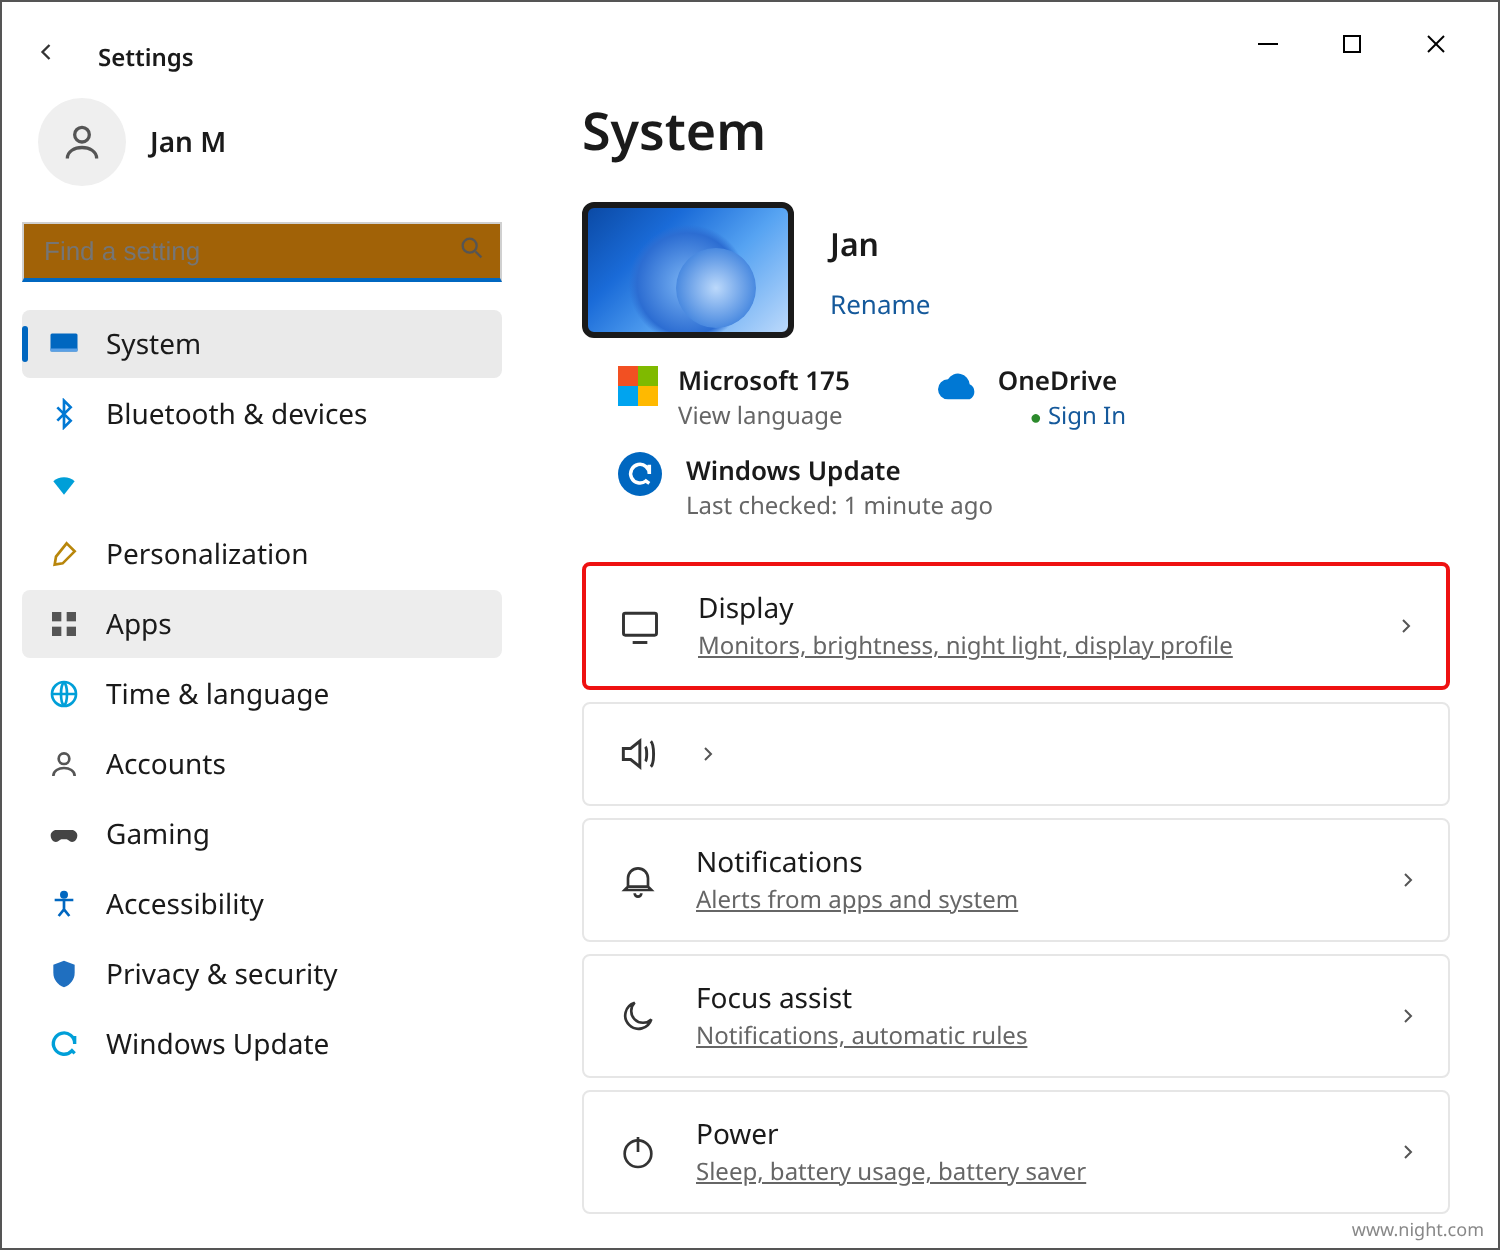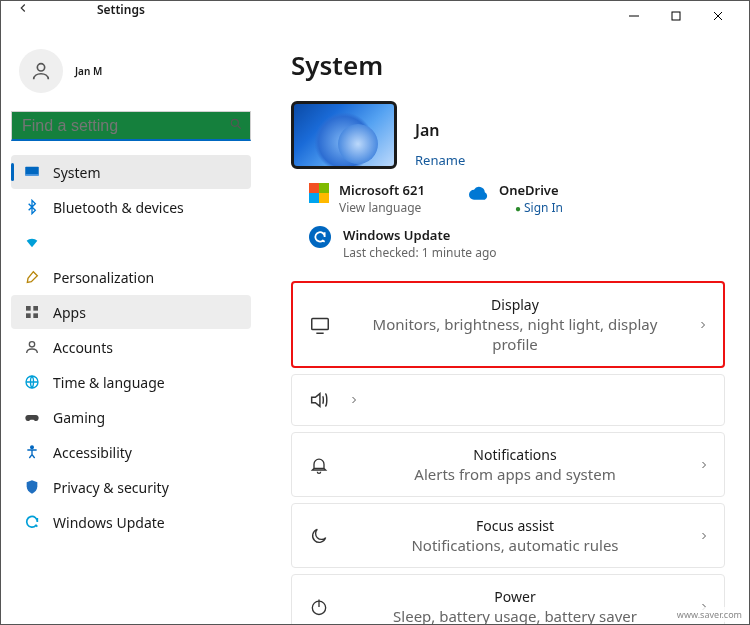--- a/index.html
+++ b/index.html
@@ -10,24 +10,23 @@
     height: 625px;
     overflow: hidden;
     position: relative;
     border: 1px solid #555;
     color: #1a1a1a;
   }
   
   .titlebar {
     height: 36px;
     display: flex;
-    align-items: flex-start;
+    align-items: flex-end;
     padding: 0 10px;
     font-size: 12px;
-    gap: 48px;
   }
   .titlebar .back { width: 24px; text-align: center; cursor: pointer; }
   .titlebar .title { margin-left: 14px; font-weight: 600; font-size: 12px; }
   .winctrl {
     margin-left: auto;
     display: flex;
     gap: 0;
   }
   .winctrl div {
     width: 42px; height: 30px;
@@ -43,32 +42,32 @@
   }
   .usercard {
     display: flex; align-items: center; gap: 12px;
     margin-bottom: 18px; margin-top: 4px; margin-left: 8px;
   }
   .usercard .avatar {
     width: 44px; height: 44px; border-radius: 50%;
     background: #efefef; display: flex; align-items: center; justify-content: center;
     color: #555;
   }
-  .usercard .uname { font-size: 10px; font-weight: 600; }
+  .usercard .uname { font-size: 14px; font-weight: 600; }
   .searchwrap {
     position: relative;
     margin-bottom: 14px;
   }
   .searchwrap input {
     width: 100%; height: 30px;
     padding: 4px 30px 4px 10px;
     border: 1px solid #d0d0d0;
     border-bottom: 2px solid #0067c0;
-    background: #15803d;
-    font-size: 16px; outline: none;
+    background: #a16207;
+    font-size: 13px; outline: none;
   }
   .searchwrap .sicon {
     position: absolute; right: 8px; top: 6px; color: #555; font-size: 13px;
   }
   .navlist { display: flex; flex-direction: column; gap: 1px; }
   .navitem {
     display: flex; align-items: center; gap: 12px;
     height: 34px; padding: 0 10px 0 12px;
     border-radius: 4px; font-size: 14px;
     cursor: pointer; position: relative;
@@ -81,21 +80,21 @@
   }
   .navitem .nicon { width: 18px; height: 18px; display: flex; align-items: center; justify-content: center; }
   
   .content {
     flex: 1;
     padding: 10px 24px 8px 30px;
     overflow-y: auto;
   }
   .content h1 { font-size: 26px; font-weight: 600; margin-bottom: 18px; }
   .device {
-    display: flex; gap: 18px; align-items: flex-end; margin-bottom: 12px;
+    display: flex; gap: 18px; align-items: center; margin-bottom: 12px;
   }
   .device .thumb {
     width: 106px; height: 68px; border-radius: 6px; border: 3px solid #1a1a1a;
     background: linear-gradient(135deg,#0b4aa5 0%,#1a6bd8 30%,#56a3f2 60%,#bcd9fb 100%);
     position: relative; overflow: hidden;
   }
   .device .bloom::before, .device .bloom::after {
     content:""; position:absolute; border-radius:50%;
     background: radial-gradient(circle,#7db6f5 0%,#2c6dd2 60%,rgba(0,0,0,0) 70%);
   }
@@ -132,23 +131,23 @@
     display:flex; align-items:center;
     padding: 12px 14px;
     cursor:pointer; gap:16px;
     background:#fff;
   }
   .card.highlight { border:2px solid #e11; }
   .card .cicon {
     width:26px; height:26px; display:flex; align-items:center; justify-content:center;
     color:#333;
   }
-  .card .ctexts { flex:1; display:flex; flex-direction:column;text-align:center; }
+  .card .ctexts { flex:1; display:flex; flex-direction:column; }
   .card .ctitle { font-size:14px; }
-  .card .csub { font-size:15px; color:#666; }
+  .card .csub { font-size:12px; color:#666;text-decoration:underline; }
   .card .chev { color:#555; }
   
   .c-blue { color:#0067c0; }
   .c-cyan { color:#009fd8; }
   .ms-grid {
     display:grid; grid-template-columns:10px 10px; grid-template-rows:10px 10px;
   }
   .ms-grid span:nth-child(1){background:#f25022;}
   .ms-grid span:nth-child(2){background:#7fba00;}
   .ms-grid span:nth-child(3){background:#00a4ef;}
@@ -249,36 +248,36 @@
             <svg width="16" height="16" viewBox="0 0 24 24" fill="#555">
               <rect x="3" y="3" width="7" height="7"></rect>
               <rect x="14" y="3" width="7" height="7"></rect>
               <rect x="3" y="14" width="7" height="7"></rect>
               <rect x="14" y="14" width="7" height="7"></rect>
             </svg>
           </span>
         <span>Apps</span>
       </div>
       <div class="navitem">
+        <span class="nicon c-cyan">
+            <svg width="16" height="16" viewBox="0 0 24 24" fill="none" stroke="#009fd8" stroke-width="2">
+              <circle cx="12" cy="12" r="9"></circle>
+              <path d="M3 12h18M12 3c3 3 3 15 0 18M12 3c-3 3-3 15 0 18"></path>
+            </svg>
+          </span>
+        <span>Time &amp; language</span>
+      </div>
+      <div class="navitem">
         <span class="nicon">
             <svg width="16" height="16" viewBox="0 0 24 24" fill="none" stroke="#555" stroke-width="2">
               <circle cx="12" cy="8" r="4"></circle>
               <path d="M4 21c0-4 4-6 8-6s8 2 8 6"></path>
             </svg>
           </span>
         <span>Accounts</span>
-      </div>
-      <div class="navitem">
-        <span class="nicon c-cyan">
-            <svg width="16" height="16" viewBox="0 0 24 24" fill="none" stroke="#009fd8" stroke-width="2">
-              <circle cx="12" cy="12" r="9"></circle>
-              <path d="M3 12h18M12 3c3 3 3 15 0 18M12 3c-3 3-3 15 0 18"></path>
-            </svg>
-          </span>
-        <span>Time &amp; language</span>
       </div>
       <div class="navitem">
         <span class="nicon">
             <svg width="16" height="16" viewBox="0 0 24 24" fill="#444">
               <path d="M6 9h12c2 0 4 2 4 4s-1 5-4 5c-2 0-3-2-4-2h-4c-1 0-2 2-4 2-3 0-4-3-4-5s2-4 4-4z"></path>
             </svg>
           </span>
         <span>Gaming</span>
       </div>
       <div class="navitem">
@@ -324,21 +323,21 @@
       <div class="svc">
         <div class="sicon2">
           <div class="ms-grid">
               <span></span>
               <span></span>
               <span></span>
               <span></span>
             </div>
         </div>
         <div>
-          <div class="slabel">Microsoft 621</div>
+          <div class="slabel">Microsoft 175</div>
           <div class="ssub">View language</div>
         </div>
       </div>
       <div class="svc">
         <div class="sicon2 c-blue">
           <svg width="20" height="14" viewBox="0 0 24 16" fill="#0078d4">
               <path d="M19 16H6a6 6 0 010-12 7 7 0 0113 3 5 5 0 010 9z"></path>
             </svg>
         </div>
         <div>
@@ -431,13 +430,13 @@
           <div class="csub">Sleep, battery usage, battery saver</div>
         </div>
         <div class="chev"><svg width="12" height="12" viewBox="0 0 24 24" fill="none" stroke="#555" stroke-width="2">
               <path d="M9 6l6 6-6 6"></path>
             </svg></div>
       </div>
     </div>
   </div>
 </div>
 
-<div class="watermark">www.saver.com</div>
+<div class="watermark">www.night.com</div>
 
 </body></html>

